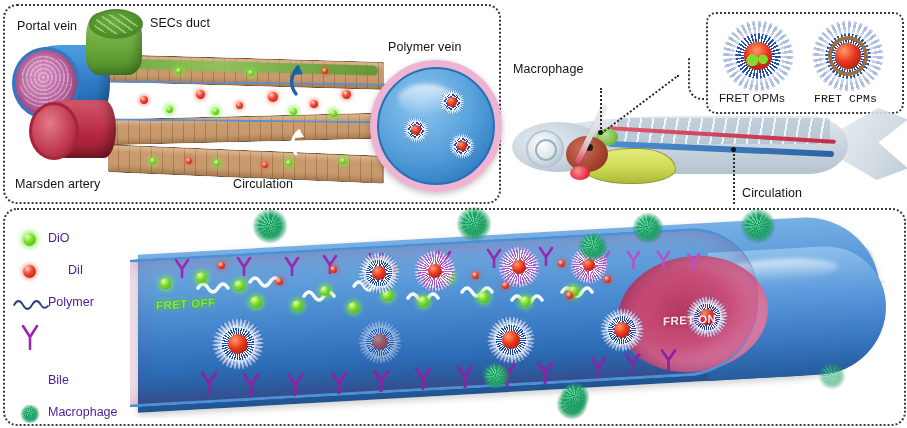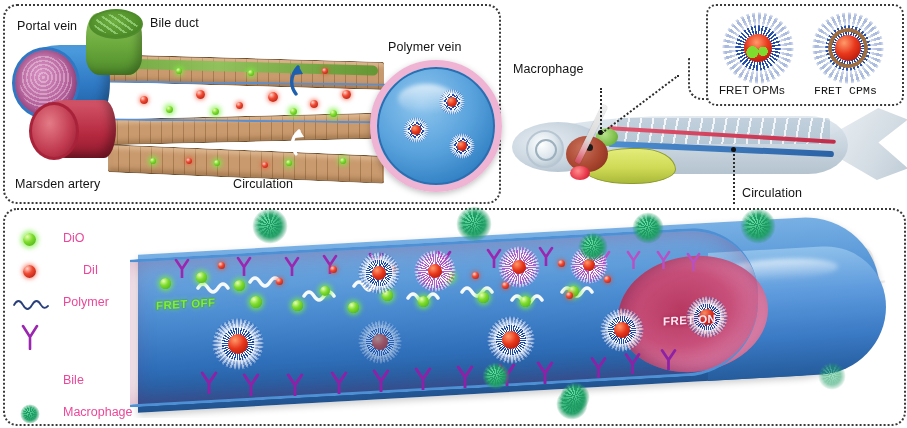--- a/index.html
+++ b/index.html
@@ -5,21 +5,21 @@
   html,body{margin:0;padding:0;background:#ffffff;}
   body{width:907px;height:428px;position:relative;overflow:hidden;
        font-family:"Liberation Sans",sans-serif;color:#111;}
 
   .stage{position:absolute;left:0;top:0;width:907px;height:428px;background:#fff;}
 
   
   .panel{position:absolute;border:2px dotted #3a3a3a;border-radius:14px;background:#fff;}
   #panel-liver{left:3px;top:4px;width:494px;height:196px;}
   #panel-bottom{left:3px;top:208px;width:899px;height:214px;}
-  #panel-fret{left:706px;top:4px;width:194px;height:98px;border-radius:10px;}
+  #panel-fret{left:706px;top:12px;width:194px;height:98px;border-radius:10px;}
   .fret-tail{position:absolute;left:688px;top:58px;width:34px;height:40px;
              border-left:2px dotted #3a3a3a;border-bottom:2px dotted #3a3a3a;
              border-bottom-left-radius:14px;background:transparent;}
 
   .lbl{position:absolute;font-size:12.5px;color:#131313;white-space:nowrap;letter-spacing:.1px;}
   .lbl.sm{font-size:11.5px;}
 
   
   .abs{position:absolute;}
 
@@ -111,21 +111,21 @@
         repeating-conic-gradient(from 4deg,#1f9b63 0deg 11deg,rgba(0,0,0,0) 11deg 22deg),
         radial-gradient(circle at 40% 35%,#6fe3ab 0%,#27a96d 45%,#11764a 100%);
       -webkit-mask:radial-gradient(circle,#000 0 34%,rgba(0,0,0,.95) 44%,rgba(0,0,0,.35) 62%,rgba(0,0,0,0) 70%);
       mask:radial-gradient(circle,#000 0 34%,rgba(0,0,0,.95) 44%,rgba(0,0,0,.35) 62%,rgba(0,0,0,0) 70%);
       filter:drop-shadow(0 0 2px rgba(20,140,90,.6));}
 
   
   #legend{position:absolute;left:14px;top:220px;width:124px;}
   .legend-row{position:absolute;left:0;display:flex;align-items:flex-start;}
   .legend-gly{width:34px;height:22px;position:relative;flex:0 0 34px;}
-  .legend-txt{font-size:12.5px;color:#ec4899;line-height:14px;padding-top:3px;margin-left:15px;}
+  .legend-txt{font-size:12.5px;color:#4c1d95;line-height:14px;padding-top:3px;}
 
   .gly-dio{position:absolute;left:9px;top:5px;width:13px;height:13px;}
   .gly-dii{position:absolute;left:9px;top:5px;width:13px;height:13px;}
   .gly-poly{position:absolute;left:-2px;top:4px;}
   .gly-rec{position:absolute;left:6px;top:0px;}
   .gly-secs{position:absolute;left:4px;top:3px;width:28px;height:15px;
       background:radial-gradient(ellipse at 45% 45%,#f7c9e4 0%,#eaa0cd 60%,#d druk 61%,#dd8cbe 100%);
       transform:skewX(-22deg);border-radius:50%;border:1px solid #c druk;
       border-color:#cf7fb3;}
   .gly-macro{position:absolute;left:6px;top:2px;width:20px;height:20px;}
@@ -288,21 +288,21 @@
   <svg class="abs" style="left:284px;top:62px;" width="20" height="34" viewBox="0 0 20 34">
     <path d="M12 32 C6 24 6 14 14 5" stroke="#1e5fae" stroke-width="3.4" fill="none" stroke-linecap="round"></path>
     <path d="M14 3 l5 9 l-9 1 z" fill="#1e5fae"></path>
   </svg>
   <svg class="abs" style="left:284px;top:126px;" width="20" height="30" viewBox="0 0 20 30">
     <path d="M12 28 C7 20 7 12 15 5" stroke="#ffffff" stroke-width="3.2" fill="none" stroke-linecap="round"></path>
     <path d="M15 3 l5 8 l-9 1 z" fill="#ffffff"></path>
   </svg>
 
   <div class="lbl" style="left:17px;top:19px;">Portal vein</div>
-  <div class="lbl" style="left:150px;top:16px;">Bile duct</div>
+  <div class="lbl" style="left:150px;top:16px;">SECs duct</div>
   <div class="lbl" style="left:388px;top:40px;">Polymer vein</div>
   <div class="lbl" style="left:15px;top:177px;">Marsden artery</div>
   <div class="lbl" style="left:233px;top:177px;">Circulation</div>
 
   <div class="fret-tail"></div>
   <div class="panel" id="panel-fret">
     <div class="micelle" style="left:14px;top:6px;width:72px;height:72px;">
       <div class="micelle-core mix" style="left:22px;top:22px;width:28px;height:28px;"></div>
     </div>
     <div class="micelle" style="left:104px;top:6px;width:72px;height:72px;">

